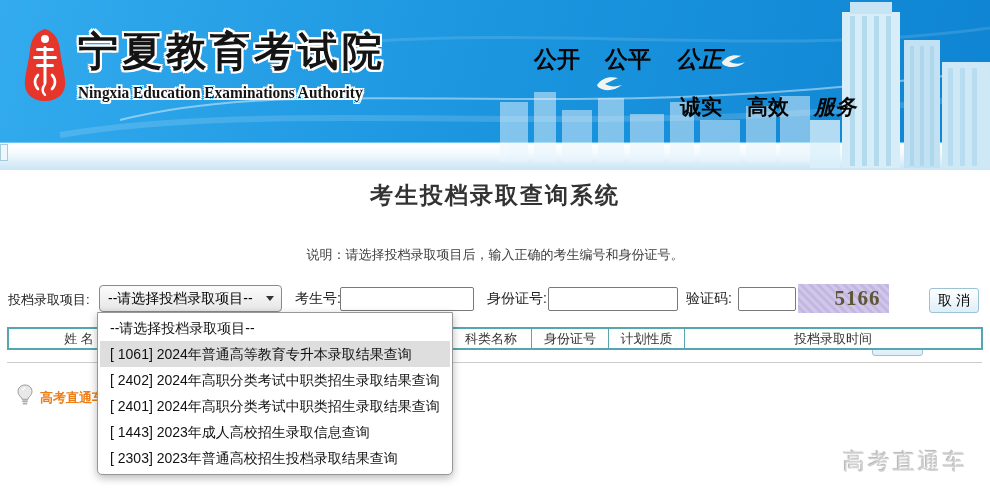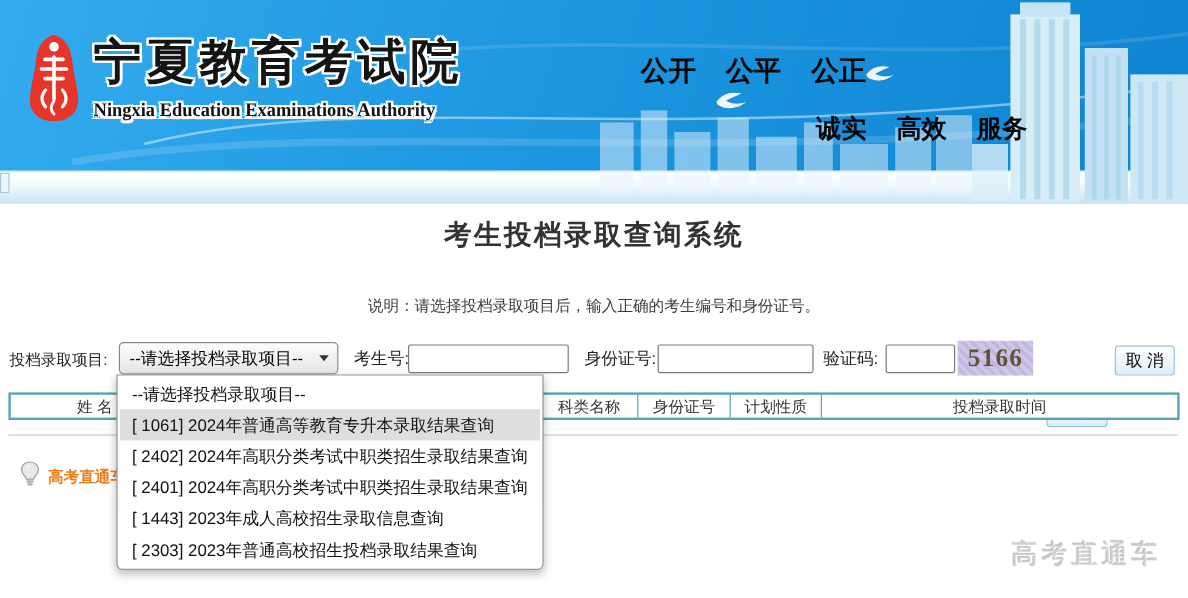--- a/index.html
+++ b/index.html
@@ -16,21 +16,21 @@
   .org-cn{position:absolute;left:78px;top:24px;z-index:4;font-size:40px;font-weight:bold;color:#141414;
           letter-spacing:4px;white-space:nowrap;
           text-shadow:-2px 0 #fff,2px 0 #fff,0 -2px #fff,0 2px #fff,-2px -2px #fff,2px 2px #fff,-2px 2px #fff,2px -2px #fff;}
   .org-en{position:absolute;left:78px;top:84px;z-index:4;font-size:16px;font-weight:bold;color:#141414;
           font-family:"Liberation Serif",serif;white-space:nowrap;transform:scaleX(.96);transform-origin:left;
           text-shadow:-2px 0 #fff,2px 0 #fff,0 -2px #fff,0 2px #fff,-2px -2px #fff,2px 2px #fff,-2px 2px #fff,2px -2px #fff;}
   .slogan{position:absolute;z-index:4;font-weight:bold;color:#050505;white-space:nowrap;}
   .slogan-top{left:534px;top:44px;font-size:23px;}
   .slogan-bottom{left:680px;top:93px;font-size:21px;}
   .slogan span{margin-right:25px;}
-  .slogan span:last-child{margin-right:0;}
+  .slogan span:last-child{margin-right:0;font-style:italic;}
   .dove{position:absolute;z-index:4;}
   .dove1{left:595px;top:74px;}
   .dove2{left:720px;top:52px;}
 
   
   .subbar{position:absolute;left:0;top:143px;width:990px;height:27px;z-index:1;
           background:linear-gradient(180deg,#ffffff 0%,#f6fbfe 35%,#d8ecf8 78%,#c9e5f5 100%);}
   .edge-box{position:absolute;background:#eef7fc;border:1px solid #a5cbdd;z-index:2;}
   .edge-box.left{left:0;top:144px;width:6px;height:15px;}
   .edge-box.right{left:983px;top:146px;width:5px;height:11px;}
@@ -53,21 +53,21 @@
   .selectbox .chev{position:absolute;right:7px;top:10px;width:0;height:0;
              border-left:4px solid transparent;border-right:4px solid transparent;border-top:5px solid #333;}
   .tinput{position:absolute;height:22px;box-sizing:content-box;border:1px solid #7a7a7a;border-radius:2px;
           font-size:13px;padding:0 4px;background:#fff;}
   .inp-candidate{left:340px;top:287px;width:124px;}
   .inp-id{left:548px;top:287px;width:120px;}
   .inp-captcha{left:738px;top:287px;width:48px;}
   .captcha{position:absolute;left:798px;top:284px;width:63px;height:29px;z-index:1;
            background:repeating-linear-gradient(45deg,#cfc6ea 0 3px,#c1b7e0 3px 6px);
            display:flex;align-items:center;justify-content:center;
-           font-family:"Liberation Serif",serif;font-weight:bold;font-size:21px;color:#5e5535;letter-spacing:1px;}
+           font-family:"Liberation Serif",serif;font-weight:bold;font-size:21px;color:#5e5535;letter-spacing:1px;padding-left:28px;}
   .btn{position:absolute;top:288px;height:25px;box-sizing:border-box;border:1px solid #9cc2d8;border-radius:3px;
        background:linear-gradient(180deg,#ffffff,#ddeef8);font-size:14px;color:#000;
        display:flex;align-items:center;justify-content:center;cursor:pointer;
        font-family:"Liberation Sans",sans-serif;}
   .btn-ok{left:872px;width:51px;margin-top:43px;}
   .btn-cancel{left:929px;width:50px;}
 
   
   .rtable{position:absolute;left:7px;top:327px;width:976px;height:23px;box-sizing:border-box;
           border:2px solid #55a6b0;display:flex;background:#fff;z-index:1;}

